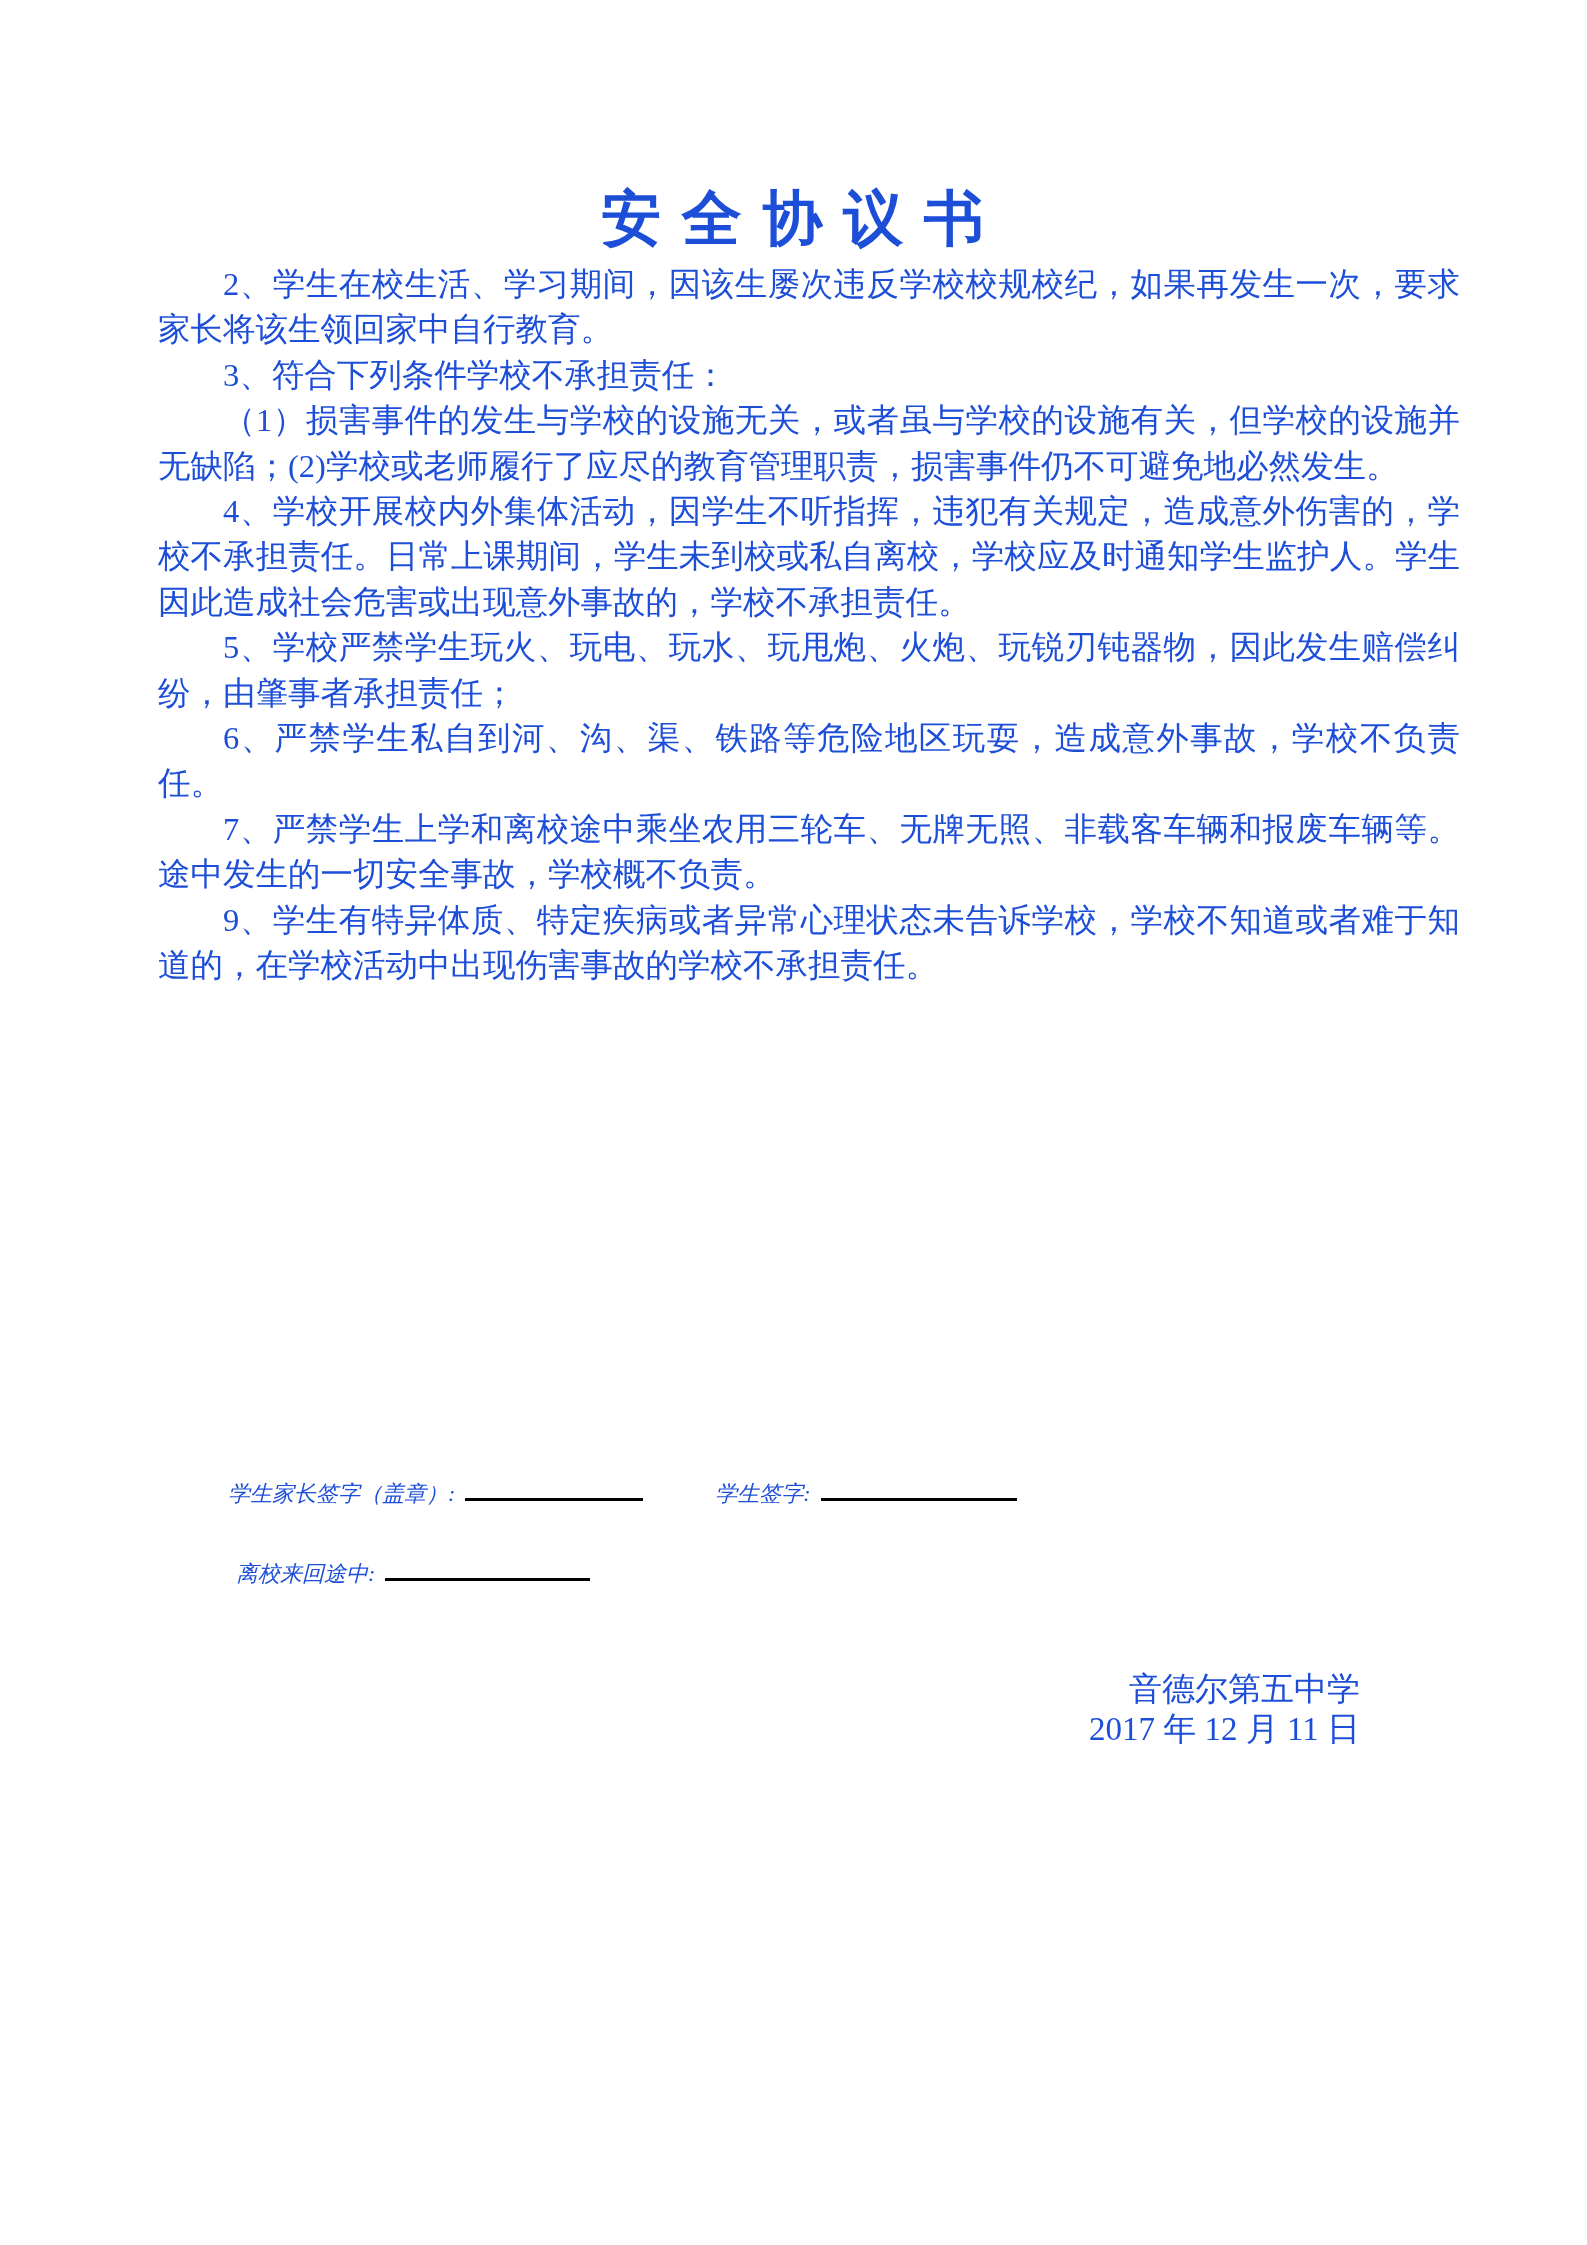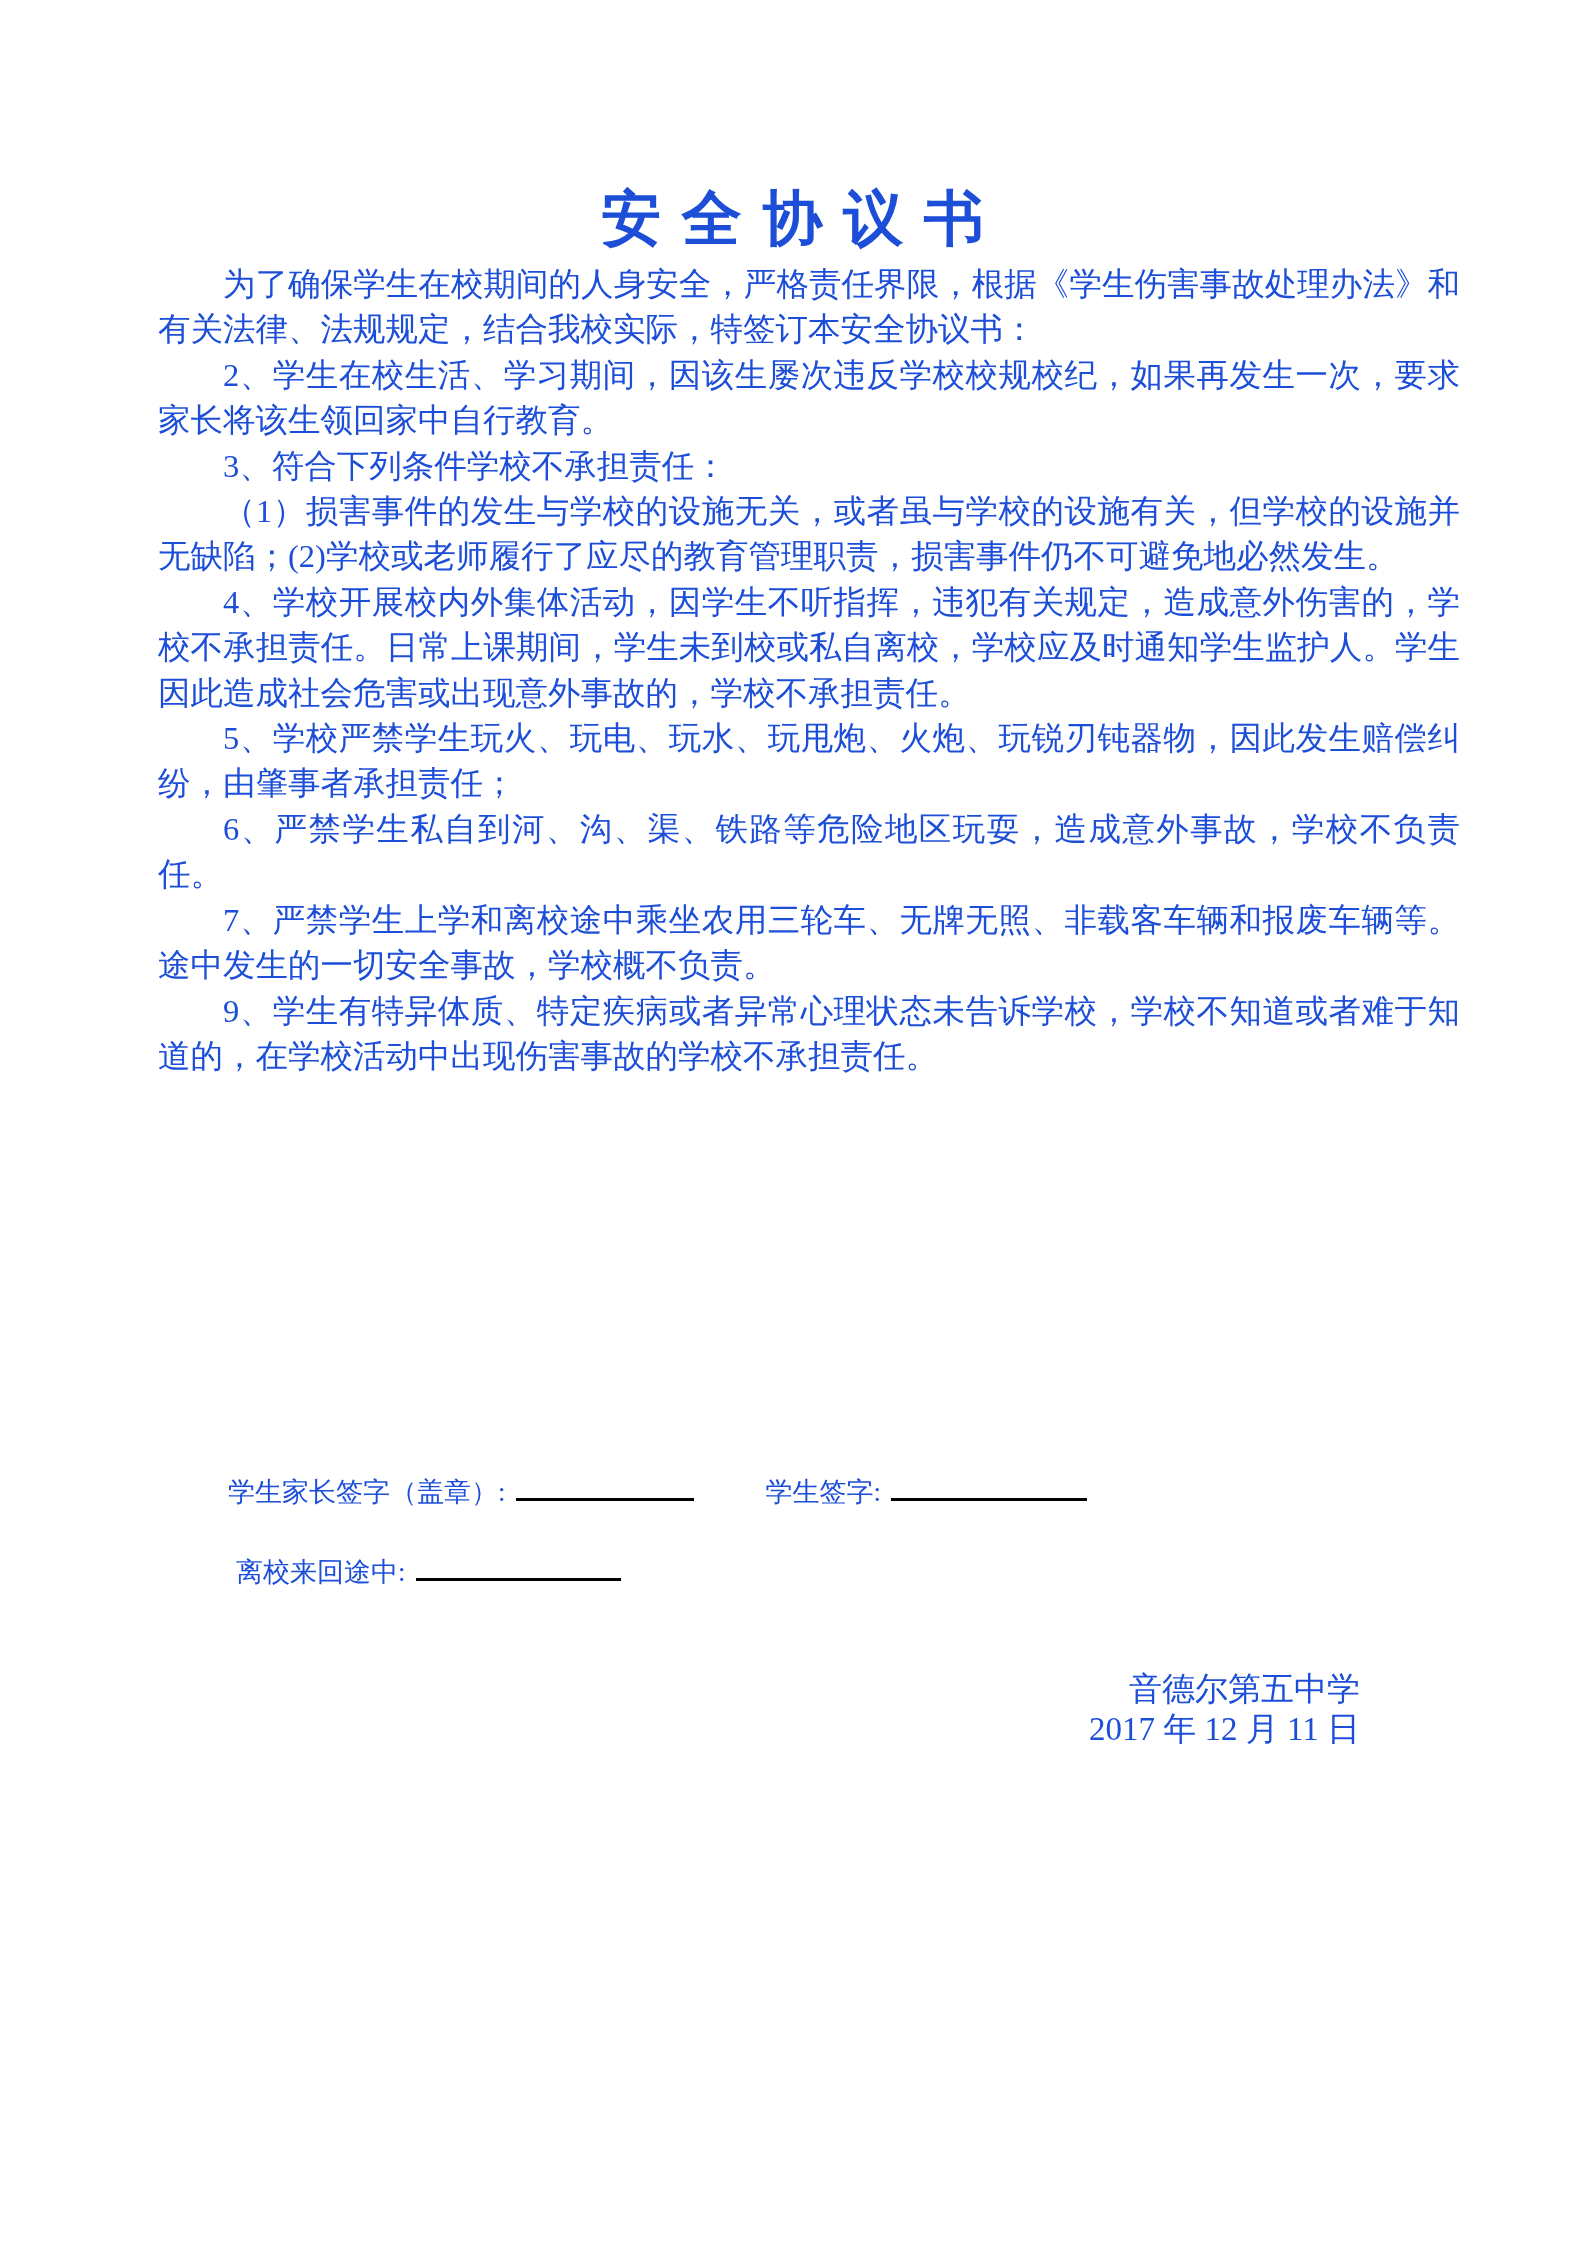--- a/index.html
+++ b/index.html
@@ -40,23 +40,24 @@
     text-align: justify;
   }
   .doc-body p {
     margin: 0;
     padding: 0;
     text-indent: 2em;
   }
   .sig-row {
     position: absolute;
     font-family: "Liberation Serif", "DejaVu Serif", serif;
-    font-size: 27px;
+    font-size: 22px;
     line-height: 46px;
     white-space: nowrap;
+    font-style: italic;
   }
   .sig-row-1 { top: 1468px; left: 228px; }
   .sig-row-2 { top: 1548px; left: 236px; }
   .sig-line {
     display: inline-block;
     height: 30px;
     border-bottom: 3px solid #000000;
     margin-left: 10px;
     vertical-align: baseline;
   }
@@ -80,21 +81,20 @@
 </style>
 </head>
 <body>
 
 <div class="page">
 
   <h1 class="doc-title">安 全 协 议 书</h1>
 
   <div class="doc-body">
 
-      <p>为了确保学生在校期间的人身安全，严格责任界限，根据《学生伤害事故处理办法》和有关法律、法规规定，结合我校实际，特签订本安全协议书：</p>
 
 
       <p>2、学生在校生活、学习期间，因该生屡次违反学校校规校纪，如果再发生一次，要求家长将该生领回家中自行教育。</p>
 
       <p>3、符合下列条件学校不承担责任：</p>
 
       <p>（1）损害事件的发生与学校的设施无关，或者虽与学校的设施有关，但学校的设施并无缺陷；(2)学校或老师履行了应尽的教育管理职责，损害事件仍不可避免地必然发生。</p>
 
       <p>4、学校开展校内外集体活动，因学生不听指挥，违犯有关规定，造成意外伤害的，学校不承担责任。日常上课期间，学生未到校或私自离校，学校应及时通知学生监护人。学生因此造成社会危害或出现意外事故的，学校不承担责任。</p>
 

